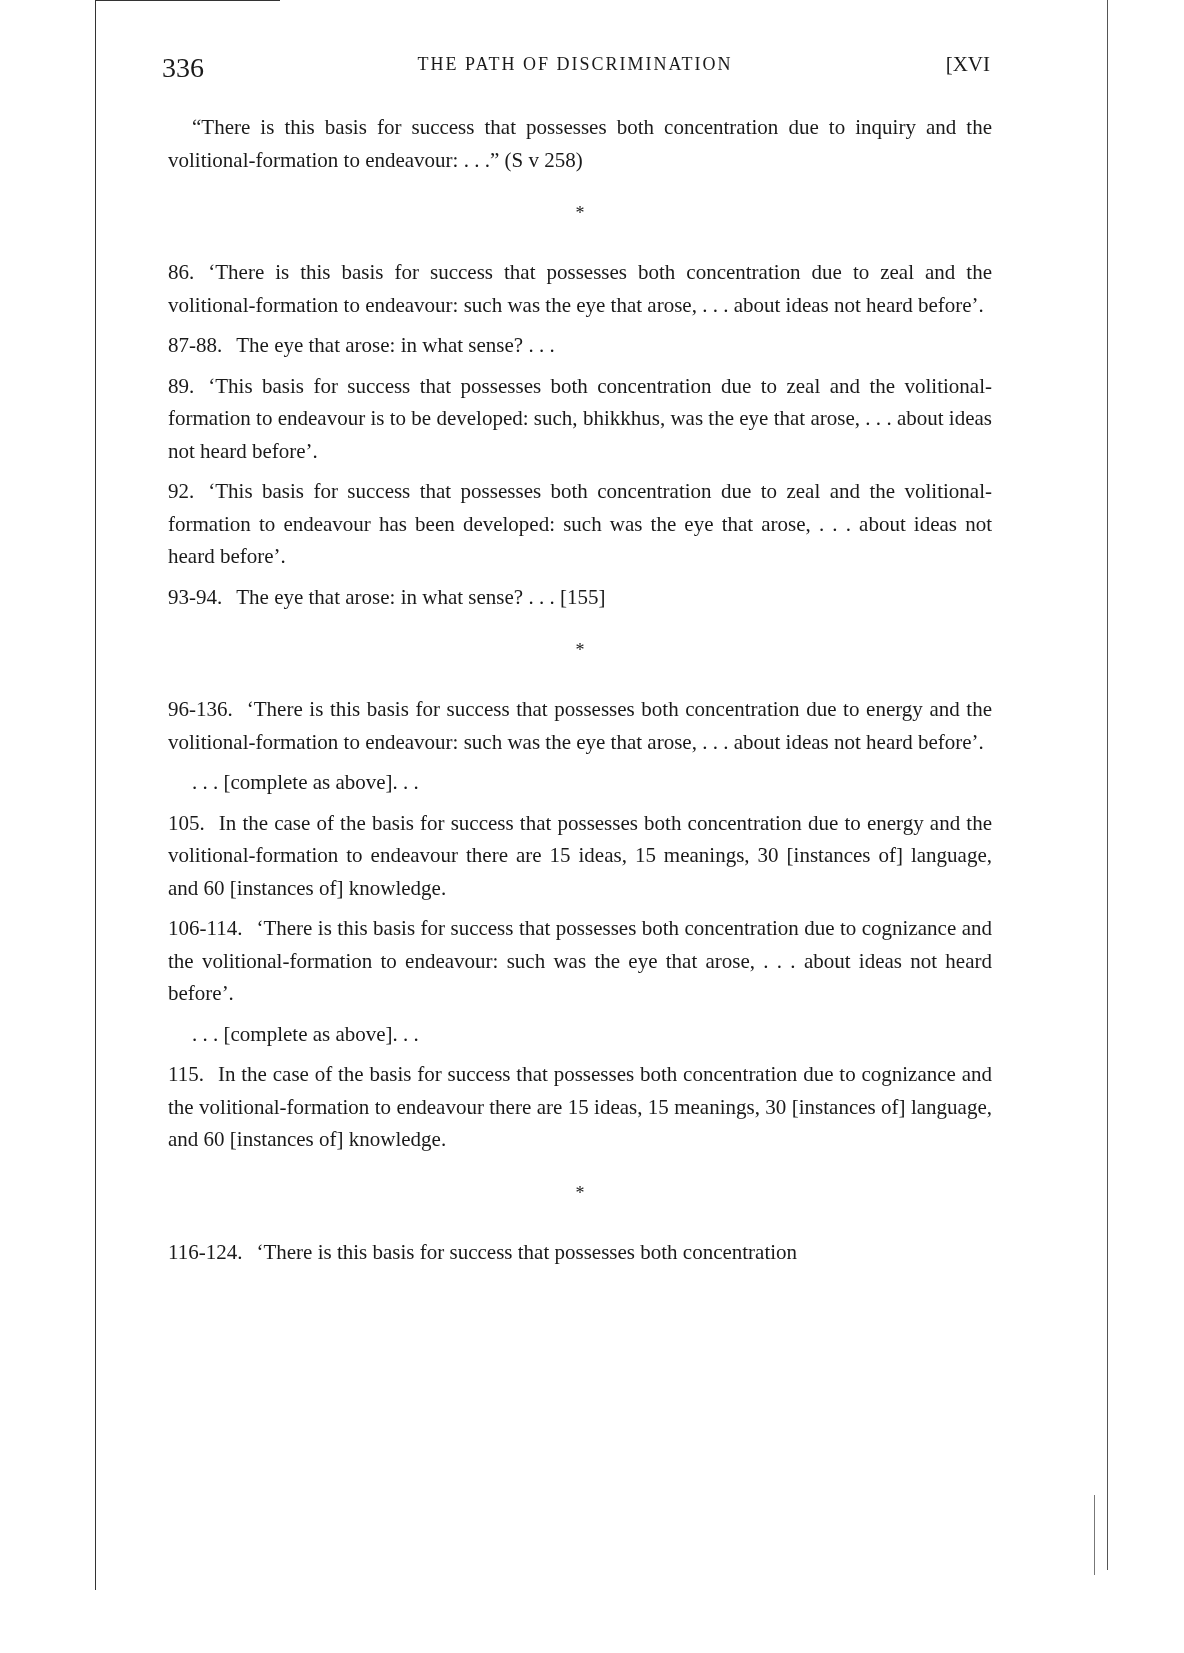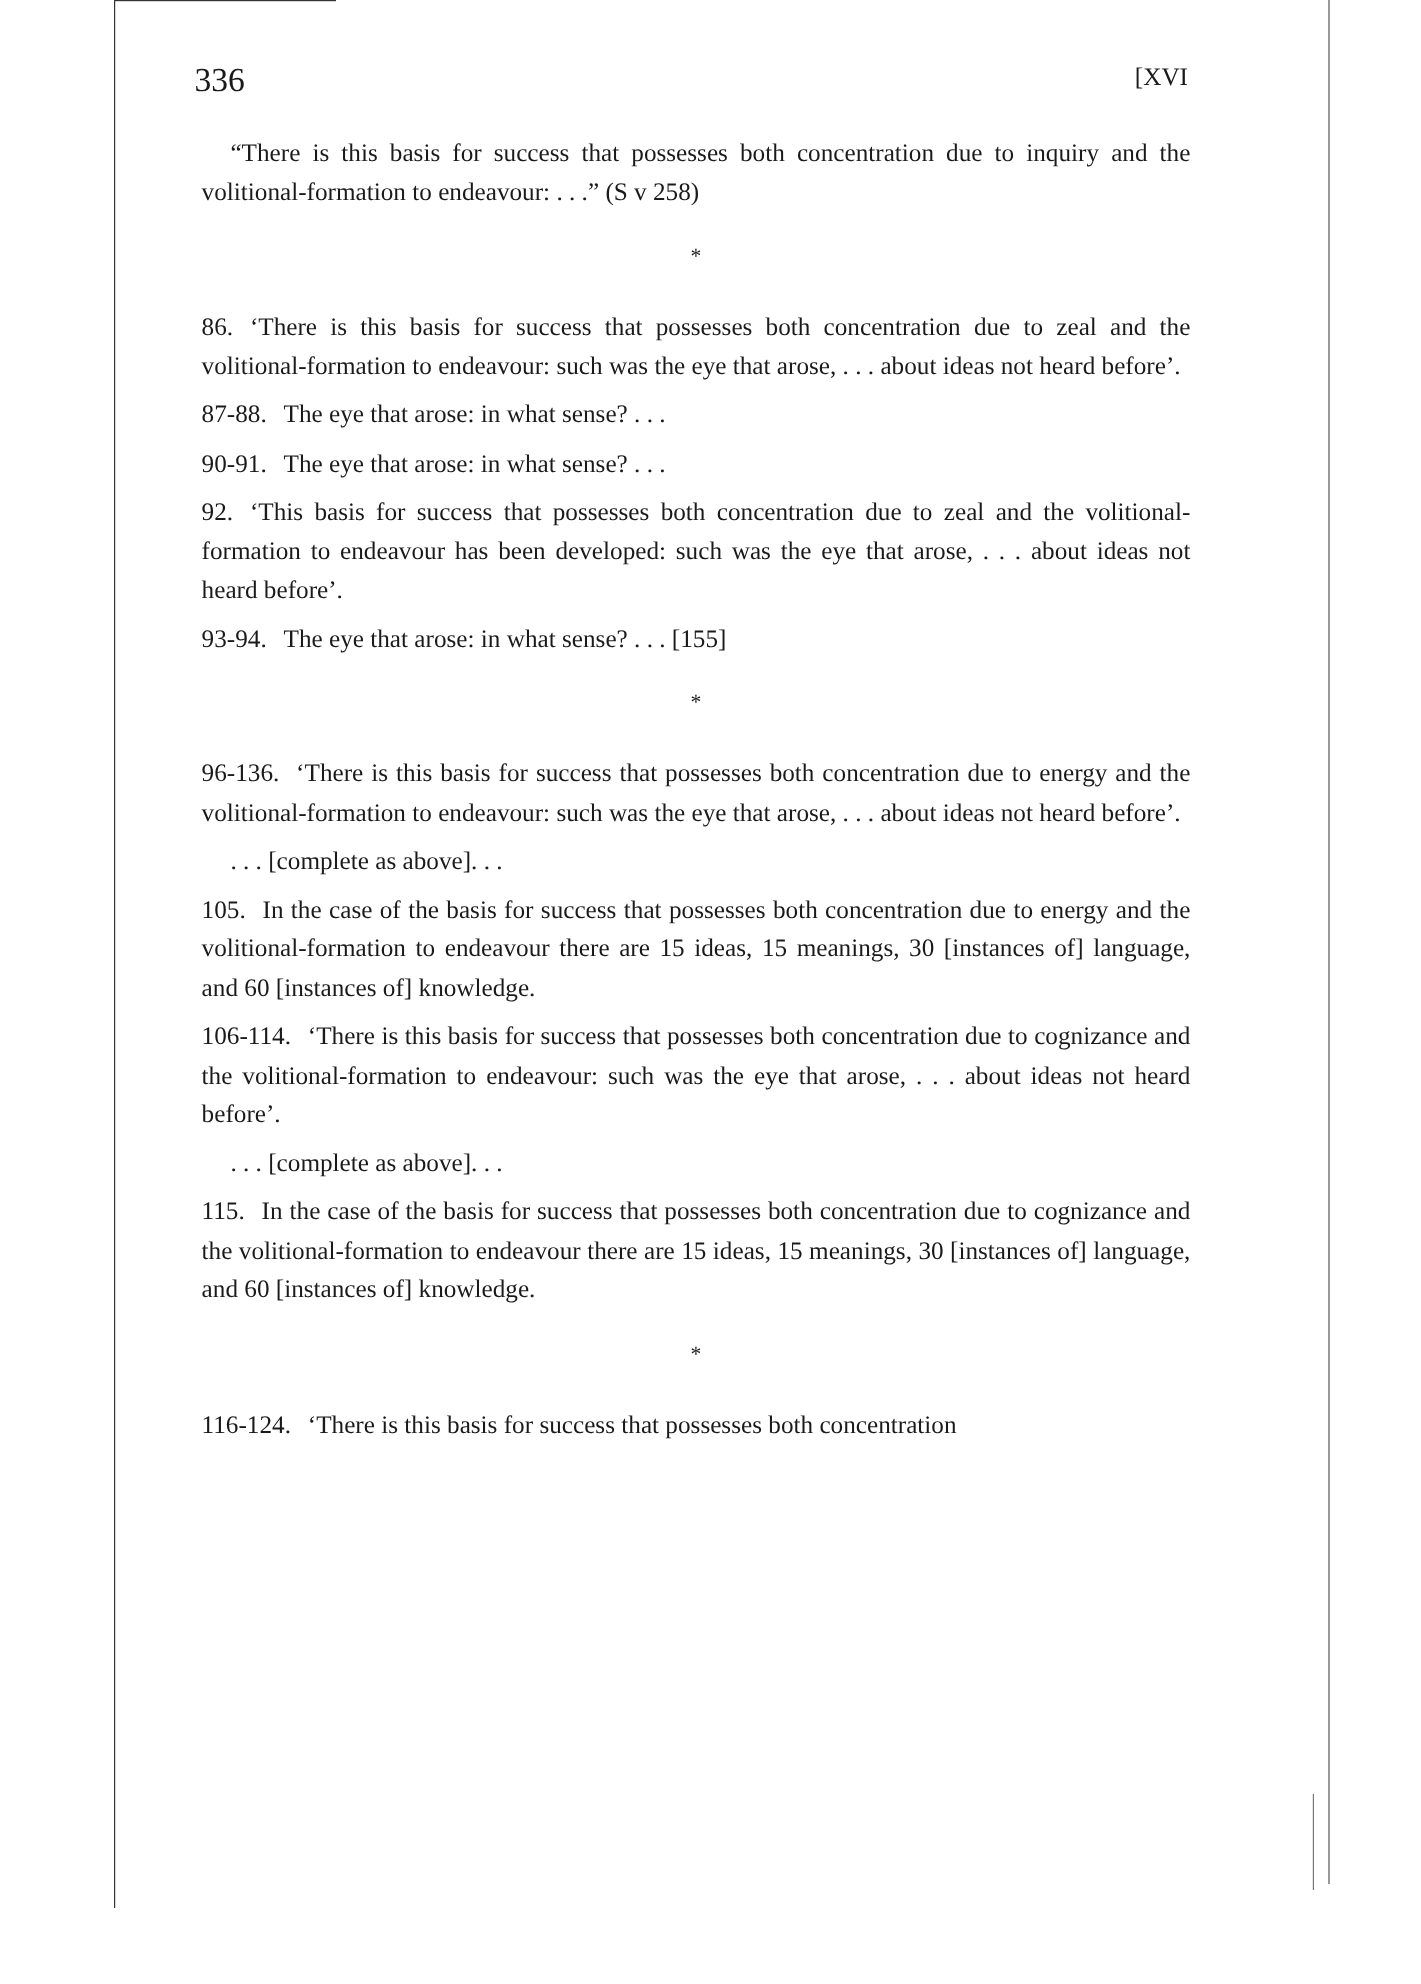--- a/index.html
+++ b/index.html
@@ -27,31 +27,32 @@
 </head>
 <body>
 
 <div class="page-border-left"></div>
 <div class="page-border-top"></div>
 <div class="page-border-right"></div>
 <div class="page-border-right2"></div>
 
 <div class="header">
   <span class="page-number">336</span>
+  <div class="running-title">THE PATH OF DISCRIMINATION</div>
   <span class="chapter-mark">[XVI</span>
 </div>
 
 <div class="body">
   <p class="para indent">“There is this basis for success that possesses both concentration due to inquiry and the volitional-formation to endeavour: . . .” (S v 258)</p>
   <div class="star">*</div>
 
   <div id="group1">
       <p class="para"><span class="num">86.</span><span class="it">‘There is this basis for success that possesses both concentration due to zeal and the volitional-formation to endeavour: such was the eye that arose, . . . about ideas not heard before’.</span></p>
       <p class="para"><span class="num">87-88.</span><span class="it">The eye that arose</span><span>: in what sense? . . .</span></p>
-      <p class="para"><span class="num">90-91.</span><span class="it">The eye that arose</span><span>: in what sense? . . .</span></p>
+      <p class="para"><span class="num">89.</span><span class="it">‘This basis for success that possesses both concentration due to zeal and the volitional-formation to endeavour is to be developed: such, bhikkhus, was the eye that arose, . . . about ideas not heard before’.</span></p>
       <p class="para"><span class="num">92.</span><span class="it">‘This basis for success that possesses both concentration due to zeal and the volitional-formation to endeavour has been developed: such was the eye that arose, . . . about ideas not heard before’.</span></p>
       <p class="para"><span class="num">93-94.</span><span class="it">The eye that arose</span><span>: in what sense? . . . [155]</span></p>
     </div>
   <div class="star">*</div>
 
   <div id="group2">
       <p class="para"><span class="num">96-136.</span><span class="it">‘There is this basis for success that possesses both concentration due to energy and the volitional-formation to endeavour: such was the eye that arose, . . . about ideas not heard before’.</span></p>
       <p class="para cont"><span>. . . [complete as above]. . .</span></p>
       <p class="para"><span class="num">105.</span><span>In the case of the basis for success that possesses both concentration due to energy and the volitional-formation to endeavour there are 15 ideas, 15 meanings, 30 [instances of] language, and 60 [instances of] knowledge.</span></p>
       <p class="para"><span class="num">106-114.</span><span class="it">‘There is this basis for success that possesses both concentration due to cognizance and the volitional-formation to endeavour: such was the eye that arose, . . . about ideas not heard before’.</span></p>

